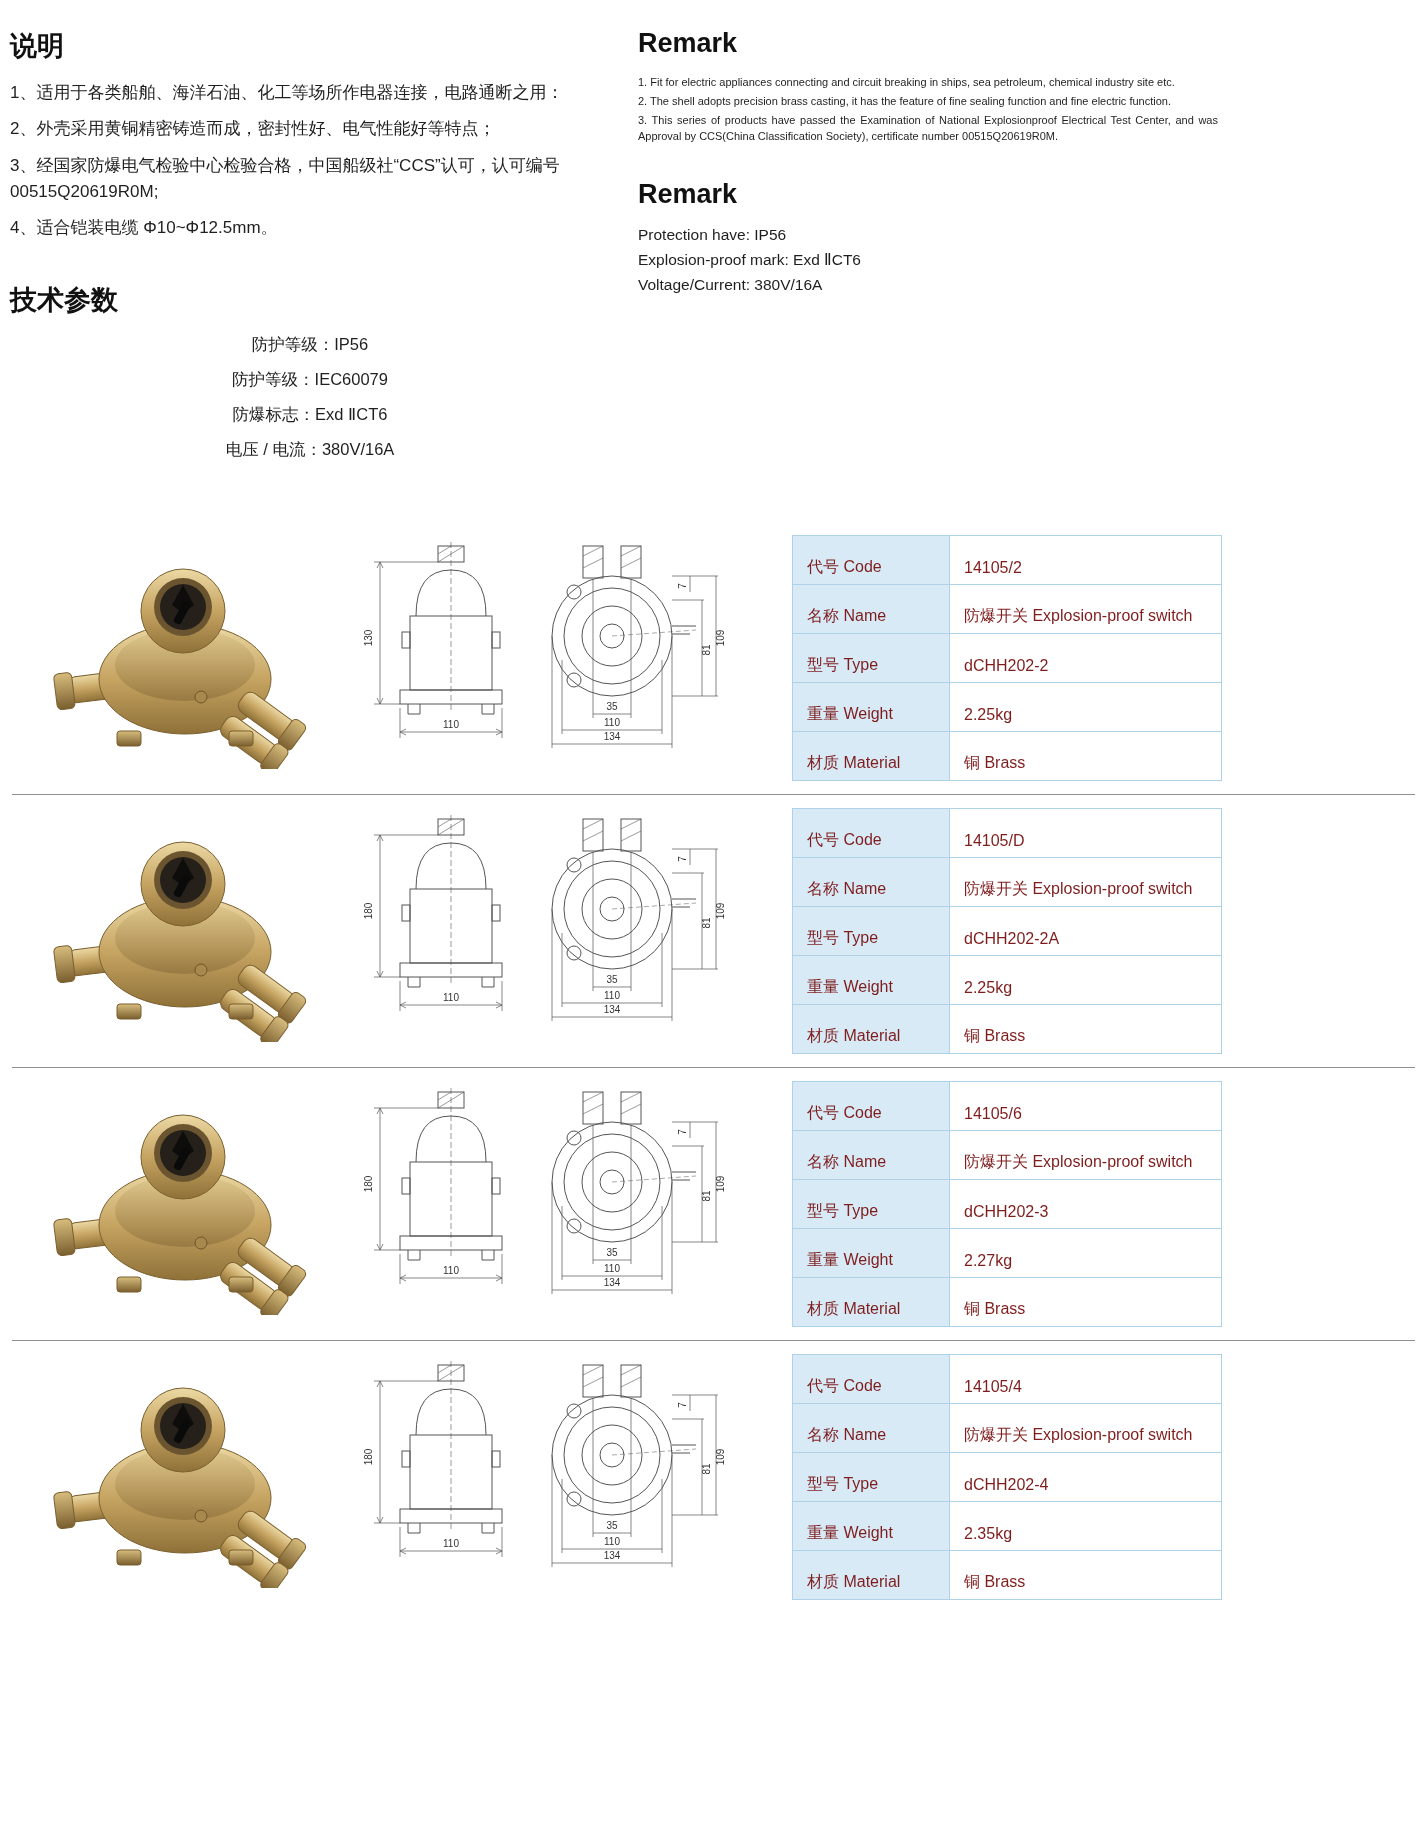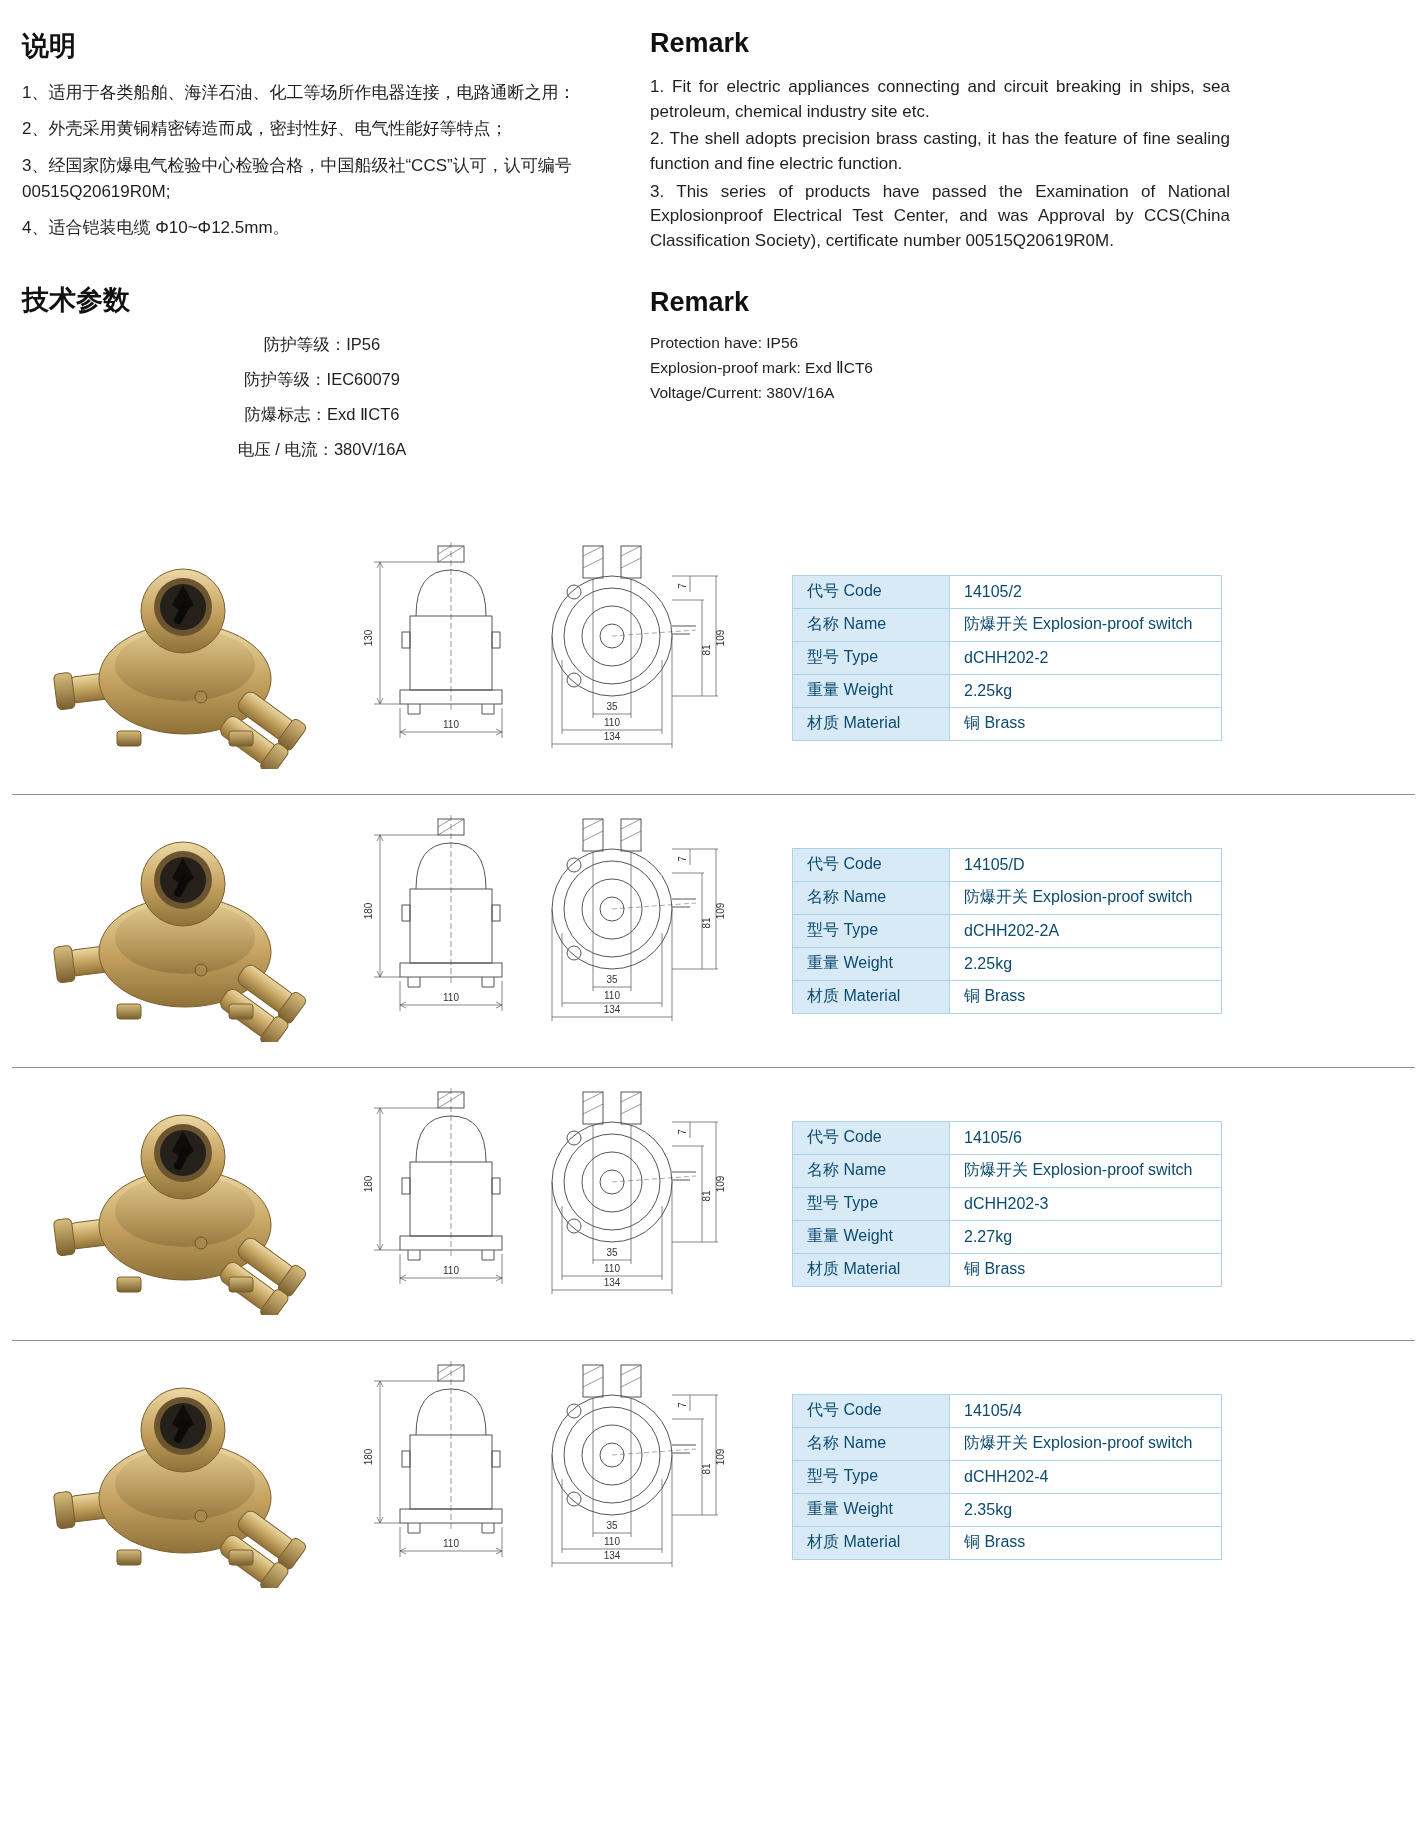--- a/index.html
+++ b/index.html
@@ -1,35 +1,35 @@
 <!DOCTYPE html>
 <html><head>
 <meta charset="utf-8">
 <style>
   html,body{margin:0;padding:0;background:#fff;}
   .page{
     width:1427px;height:1825px;background:#ffffff;overflow:hidden;position:relative;
     font-family:"Liberation Sans","DejaVu Sans",sans-serif;color:#1f1f1f;
   }
-  .top{display:flex;padding:16px 0 0 10px;margin-left:12px;}
+  .top{display:flex;padding:16px 0 0 10px;}
   .col-cn{width:600px;}
   .col-en{width:580px;margin-left:28px;}
   h1.sec{font-size:27px;font-weight:600;margin:12px 0 16px;color:#111;}
   .cn-items p{font-size:17px;line-height:1.55;margin:0 0 10px;}
-  .en-items p{font-size:17px;line-height:1.45;margin:0 0 3px;text-align:justify;}
+  .en-items p{font-size:11px;line-height:1.45;margin:0 0 3px;text-align:justify;}
   .param-items p{font-size:16.5px;margin:0 0 13px;text-align:center;}
   .en-param-items p{font-size:15.5px;margin:0 0 7px;}
   .products{margin-top:48px;}
   .product-row{display:flex;align-items:center;height:272px;}
   .separator{border-top:1px solid #8f8f8f;margin:0 12px;height:0;}
   .photo-wrap{width:290px;margin-left:42px;display:flex;justify-content:center;align-items:center;}
   .drawing-wrap{width:400px;margin-left:18px;display:flex;justify-content:center;align-items:center;}
   .table-wrap{margin-left:42px;}
   .spec-table{border-collapse:collapse;width:430px;table-layout:fixed;}
-  .spec-table td{border:1px solid #aed2e8;height:32px;font-size:16px;padding:0 0 0 14px;vertical-align:middle;color:#0c4a6e;}
+  .spec-table td{border:1px solid #aed2e8;height:32px;font-size:16px;padding:16px 0 0 14px;vertical-align:middle;color:#7f1d1d;}
   .spec-table td.lbl{background:#d7eaf6;width:142px;}
   .spec-table td.val{background:#ffffff;}
   .dim{font-size:10px;fill:#333;stroke:none;font-family:"Liberation Sans","DejaVu Sans",sans-serif;}
 </style>
 </head>
 <body>
 
 <div class="page">
 
   <div class="top">

